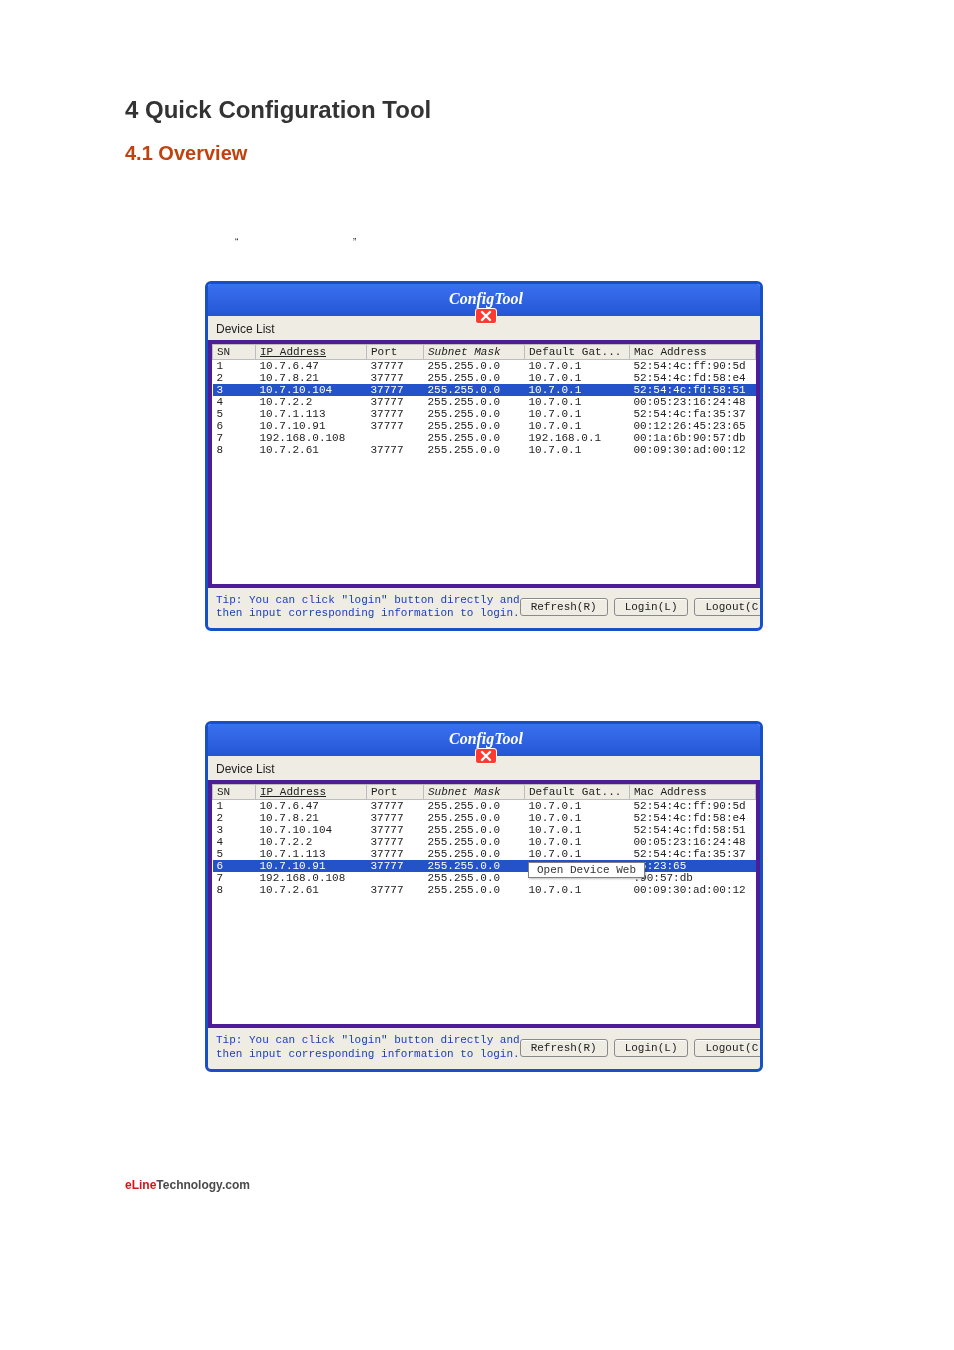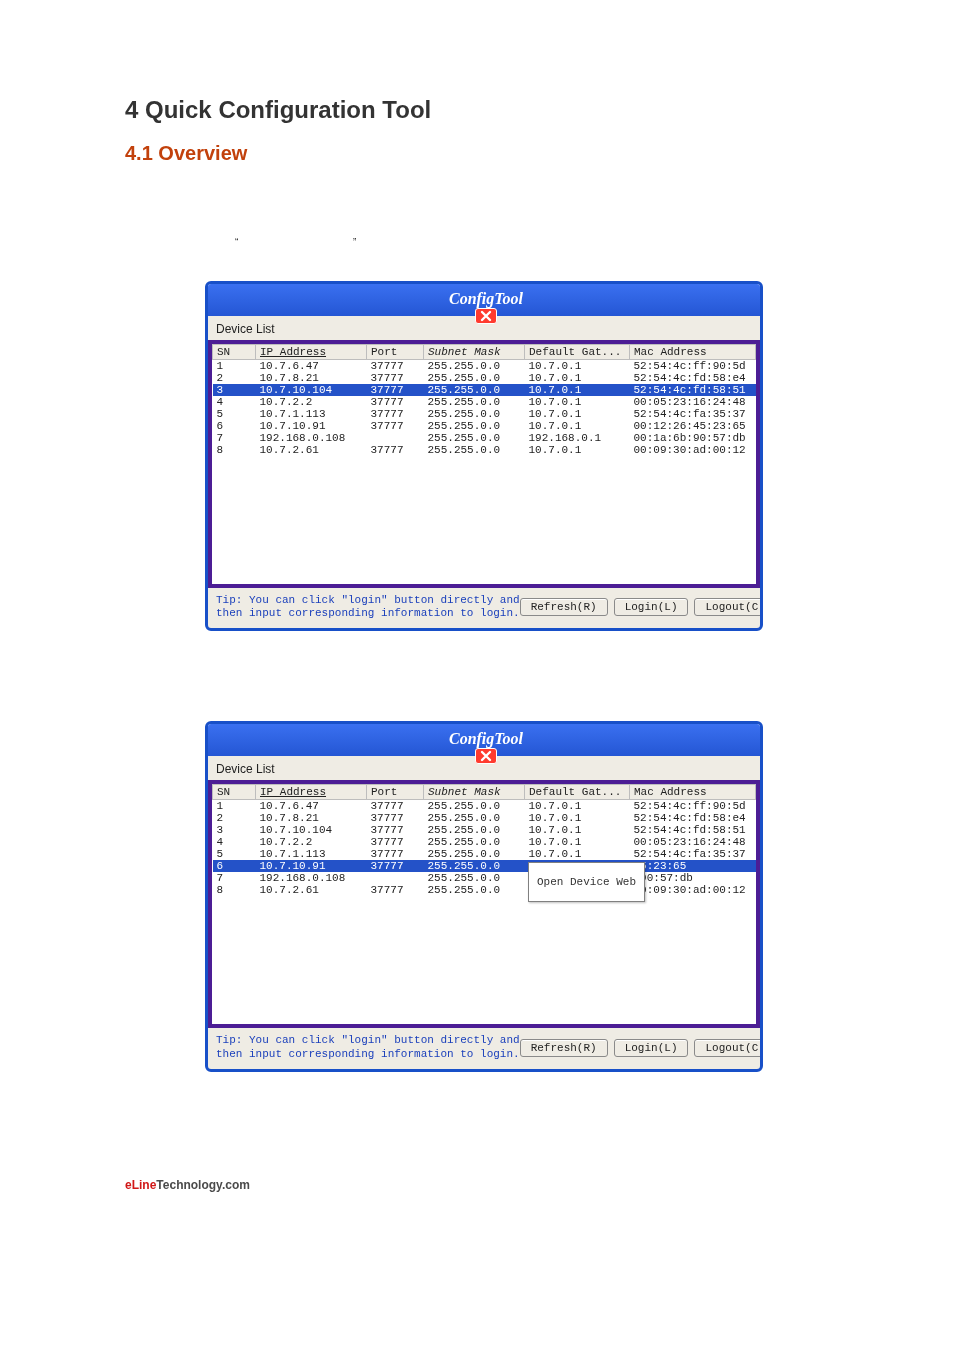--- a/index.html
+++ b/index.html
@@ -114,21 +114,21 @@
   .col-ip   { width: 102px; text-decoration: underline; }
   .col-port { width: 48px; }
   .col-mask { width: 92px; font-style: italic; }
   .col-gw   { width: 96px; }
   .context-menu {
     position: absolute;
     background: #fff;
     border: 1px solid #808080;
     font-family: "Courier New", monospace;
     font-size: 11px;
-    padding: 13px 8px;
+    padding: 1px 8px;
     box-shadow: 1px 1px 2px rgba(0,0,0,.25);
     white-space: nowrap;
   }
   .footer-bar {
     display: flex;
     align-items: center;
     justify-content: space-between;
     padding: 6px 8px 8px 8px;
   }
   .tip {

